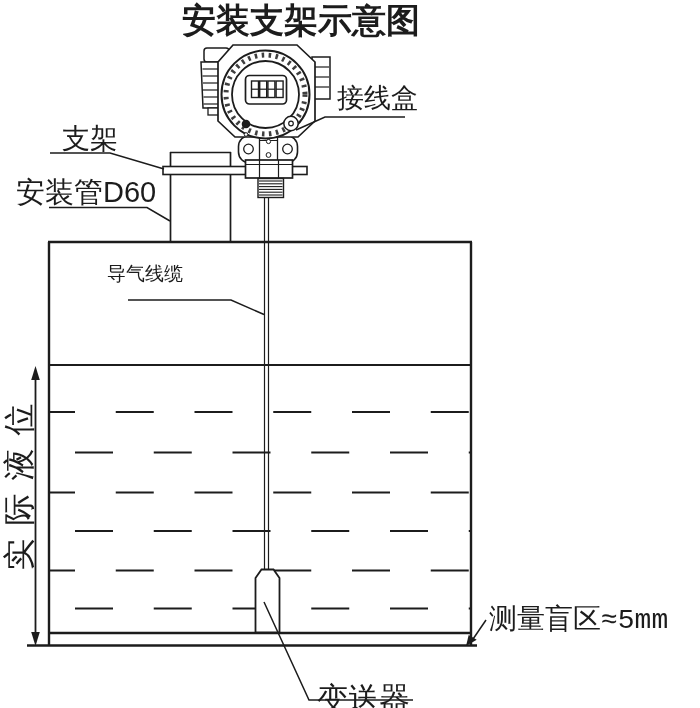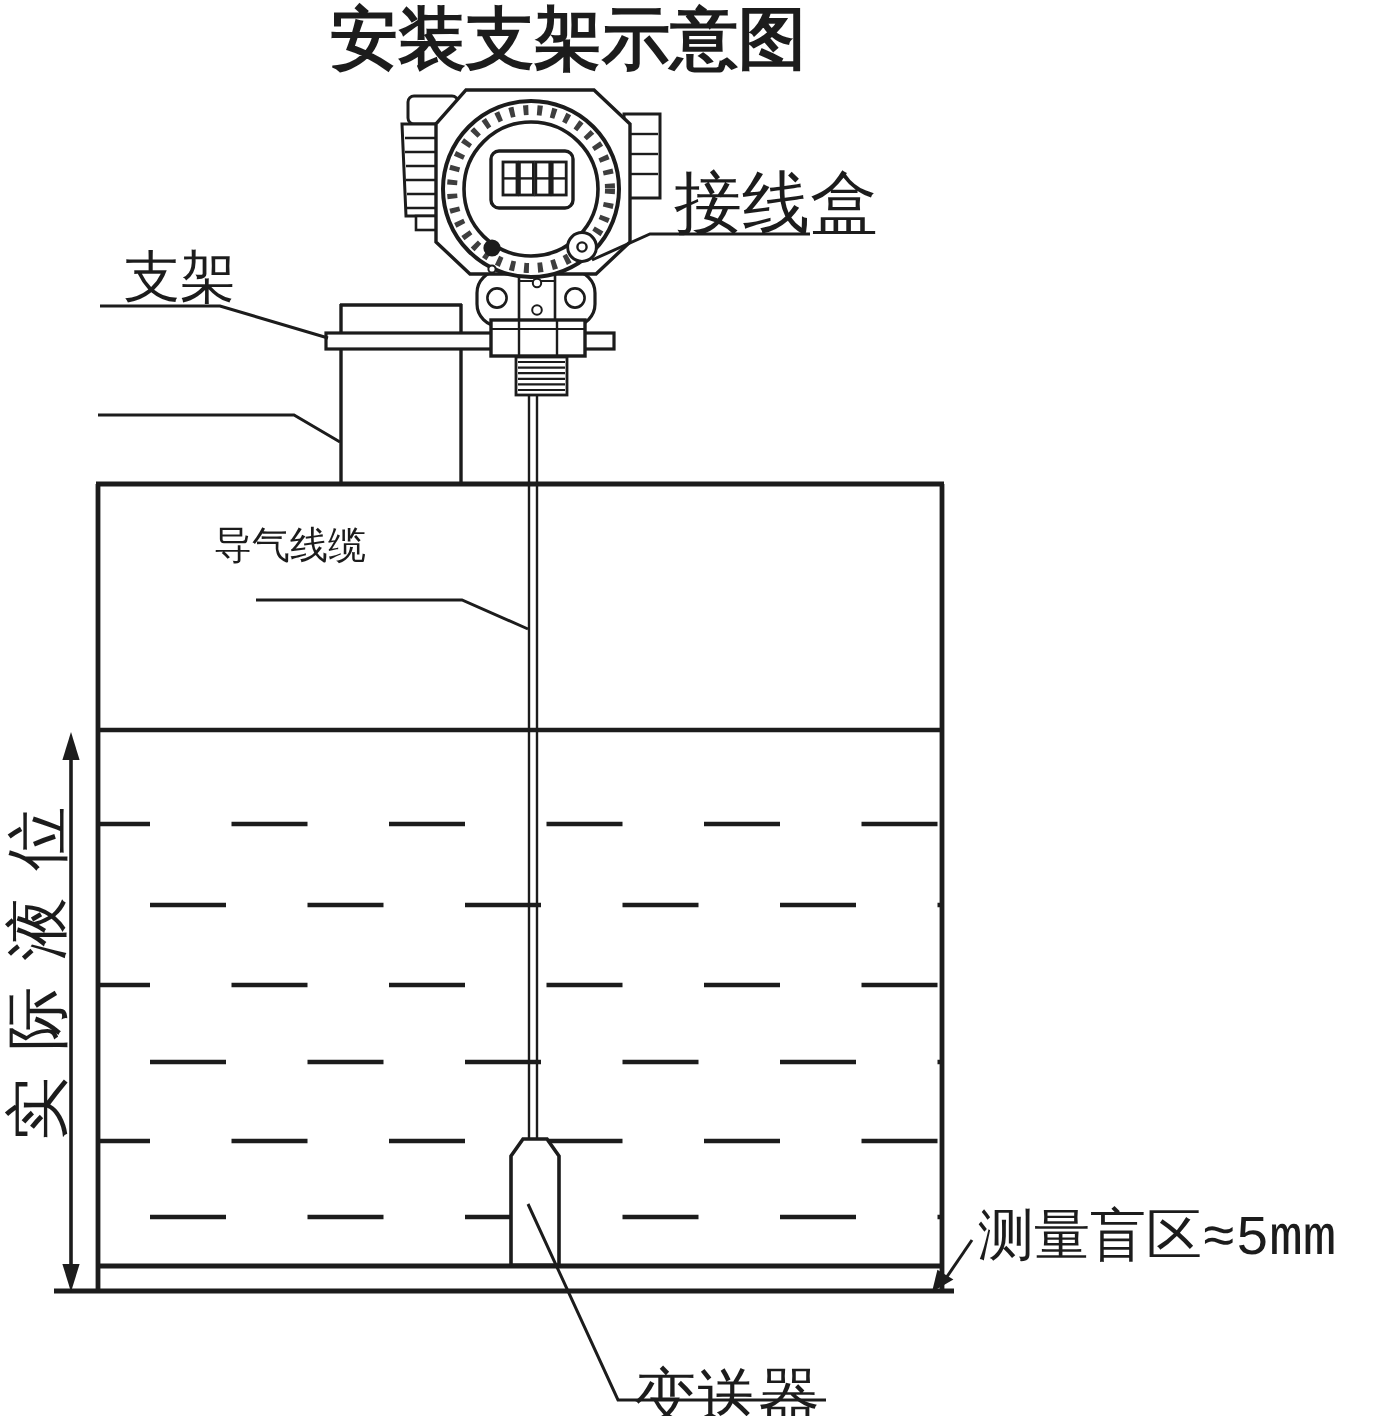--- a/index.html
+++ b/index.html
@@ -2,22 +2,22 @@
 <html><head>
 <meta charset="utf-8">
 <style>
   html,body{margin:0;padding:0;background:#fff;}
   #stage{
     position:relative;width:700px;height:708px;background:#fff;overflow:hidden;
     font-family:"Liberation Sans","DejaVu Sans",sans-serif;color:#1c1c1c;
   }
   #artwork{position:absolute;left:0;top:0;}
   .lbl{position:absolute;white-space:nowrap;line-height:1.15;color:#1c1c1c;}
-  .lbl-title{left:148px;top:1px;width:272px;text-align:center;font-size:34px;font-weight:600;}
-  .lbl-junction-box{left:337px;top:83px;font-size:34px;}
+  .lbl-title{left:148px;top:1px;width:272px;text-align:right;font-size:34px;font-weight:600;}
+  .lbl-junction-box{left:337px;top:83px;font-size:27px;}
   .lbl-bracket{left:62px;top:123px;font-size:28px;text-align:right;}
   .lbl-mounting-pipe{left:16px;top:176px;font-size:29px;}
   .lbl-air-cable{left:107px;top:263px;font-size:19px;}
   .lbl-actual-level{
     left:-77px;top:462px;width:192px;text-align:center;
     transform:rotate(-90deg);font-size:32px;letter-spacing:13px;
   }
   .lbl-blind-zone{left:489px;top:605px;font-size:28px;font-family:Liberation Mono, monospace;}
   .lbl-transmitter{left:317px;top:661px;font-size:31px;margin-top:20px;}
 </style>
@@ -162,20 +162,21 @@
       <polygon points="35.5,646 31.2,632 39.8,632" fill="#1c1c1c" stroke="none"></polygon>
     </g>
   </svg>
 
   <div class="lbl lbl-title">安装支架示意图</div>
 
   <div class="lbl lbl-junction-box">接线盒</div>
 
   <div class="lbl lbl-bracket">支架</div>
 
+  <div class="lbl lbl-mounting-pipe">安装管D60</div>
 
   <div class="lbl lbl-air-cable">导气线缆</div>
 
   <div class="lbl lbl-actual-level">实际液位</div>
 
   <div class="lbl lbl-blind-zone">测量盲区≈5mm</div>
 
   <div class="lbl lbl-transmitter">变送器</div>
 </div>
 

